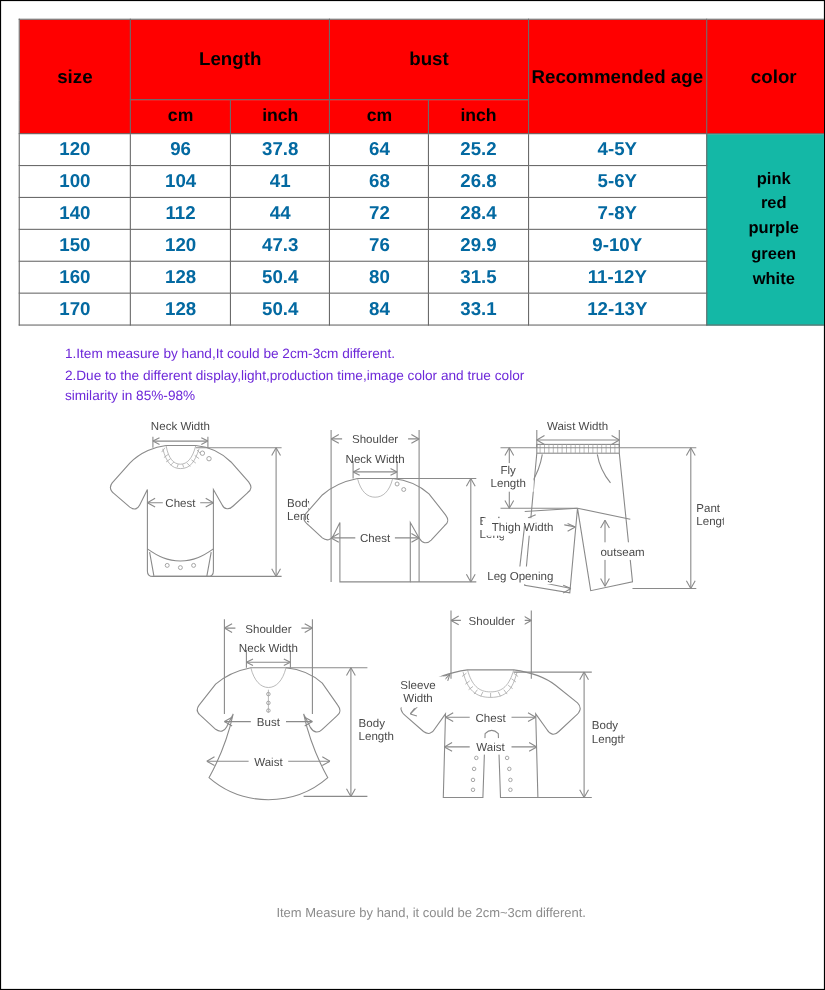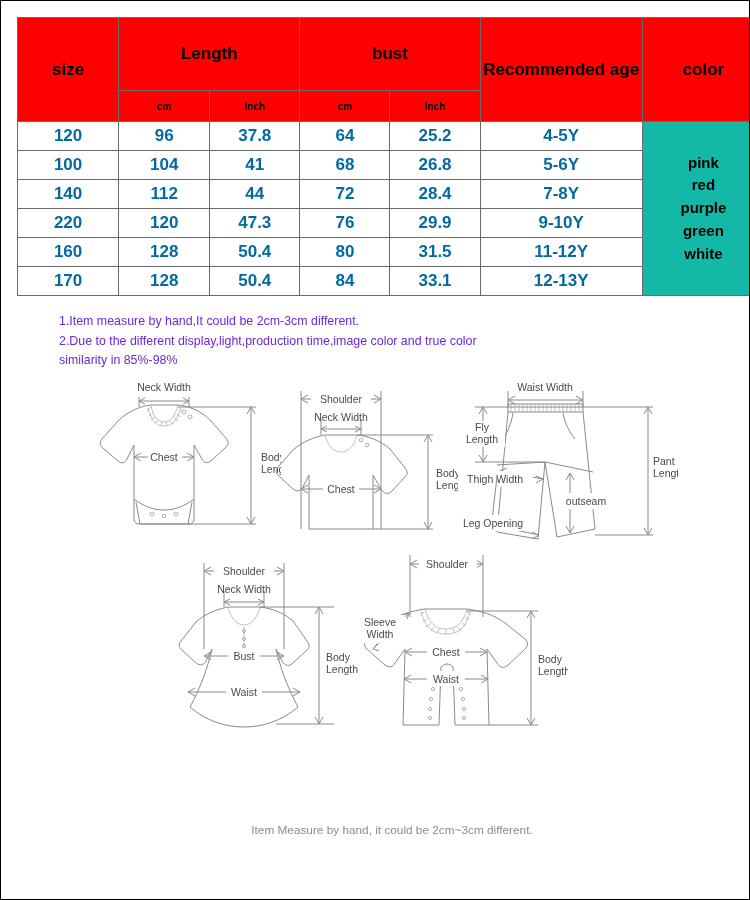--- a/index.html
+++ b/index.html
@@ -37,21 +37,21 @@
   }
   .hdr {
     background: #ff0000;
     color: #000000;
   }
   .hdr-main {
     font-size: 17px;
     line-height: 1.25;
   }
   .hdr-sub {
-    font-size: 10px;
+    font-size: 16px;
     height: 30px;
   }
   .body-cell {
     background: #ffffff;
     color: #0369a1;
     font-size: 17px;
     height: 28px;
   }
   .color-cell {
     background: #14b8a6;
@@ -105,21 +105,21 @@
     text-align: right;
   }
   .diagrams svg {
     display: block;
   }
   .dg {
     position: absolute;
   }
   #dg1 { left: 95px;  top: 0px;   }
   #dg2 { left: 272px; top: 0px;   }
-  #dg3 { left: 452px; top: 0px;   }
+  #dg3 { left: 432px; top: 0px;   }
   #dg4 { left: 175px; top: 172px; }
   #dg5 { left: 352px; top: 162px; }
 
   .dline {
     fill: none;
     stroke: #8a8a8a;
     stroke-width: 1;
   }
   .dim {
     fill: none;
@@ -208,21 +208,21 @@
       </tr>
       <tr>
         <td class="body-cell">140</td>
         <td class="body-cell">112</td>
         <td class="body-cell">44</td>
         <td class="body-cell">72</td>
         <td class="body-cell">28.4</td>
         <td class="body-cell">7-8Y</td>
       </tr>
       <tr>
-        <td class="body-cell">220</td>
+        <td class="body-cell">150</td>
         <td class="body-cell">120</td>
         <td class="body-cell">47.3</td>
         <td class="body-cell">76</td>
         <td class="body-cell">29.9</td>
         <td class="body-cell">9-10Y</td>
       </tr>
       <tr>
         <td class="body-cell">160</td>
         <td class="body-cell">128</td>
         <td class="body-cell">50.4</td>

